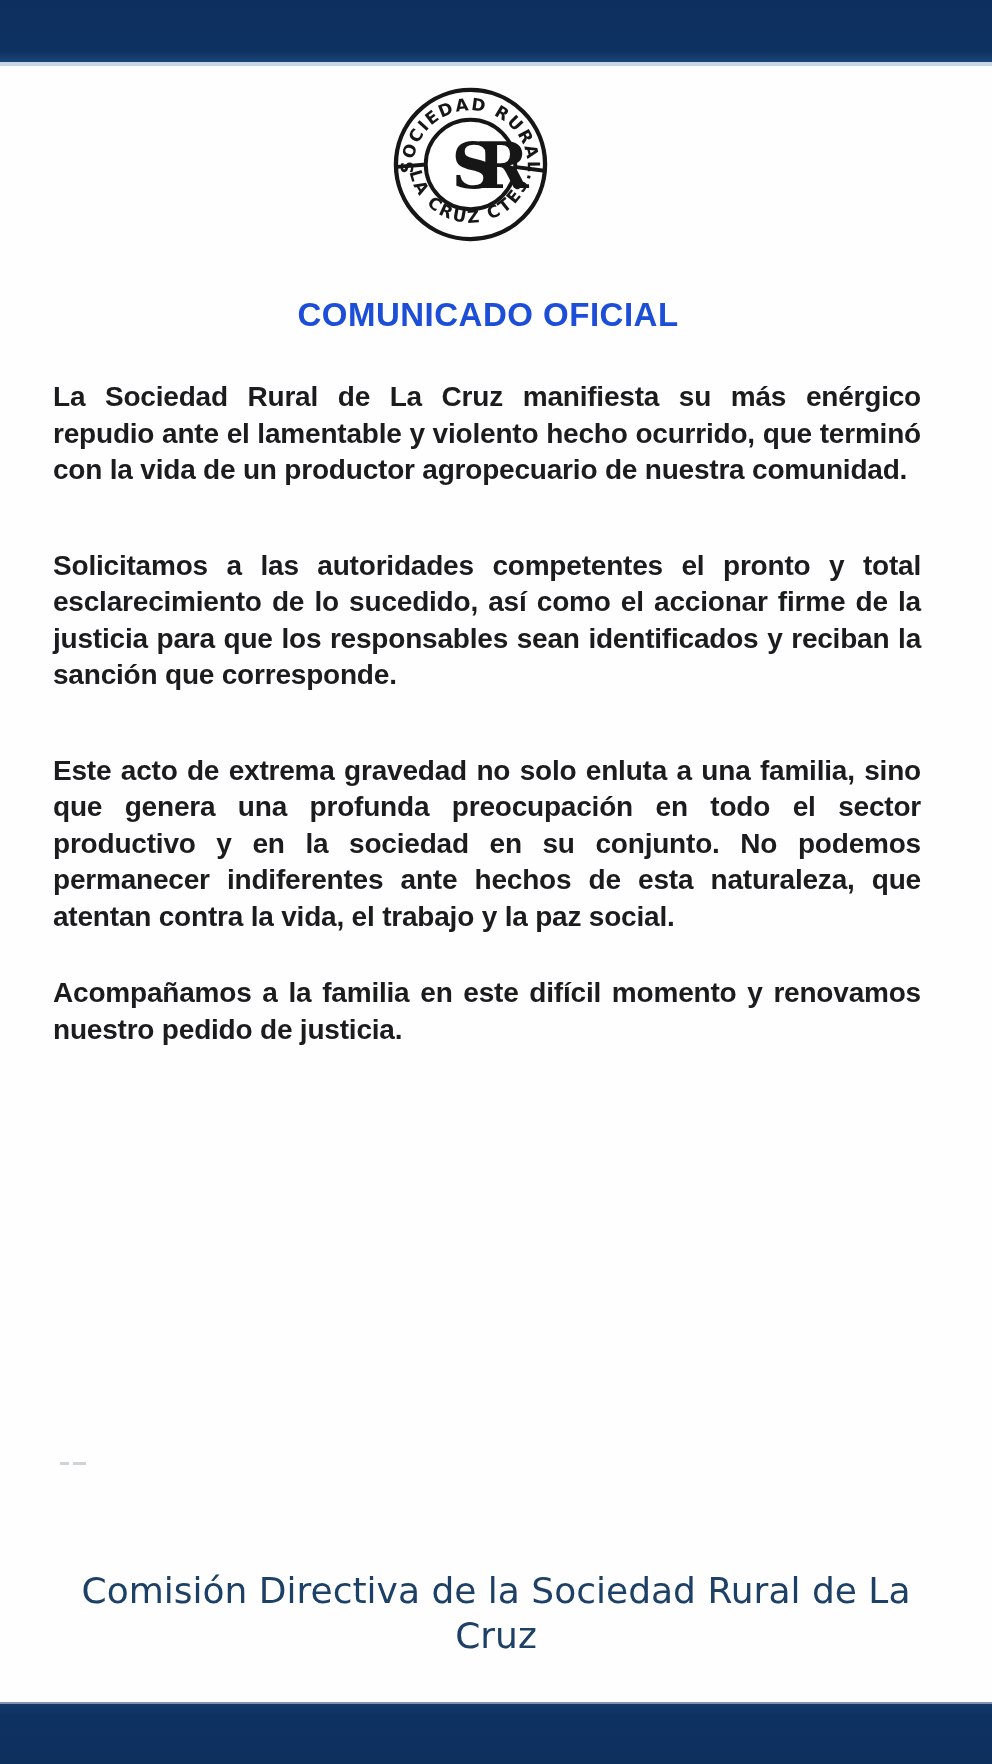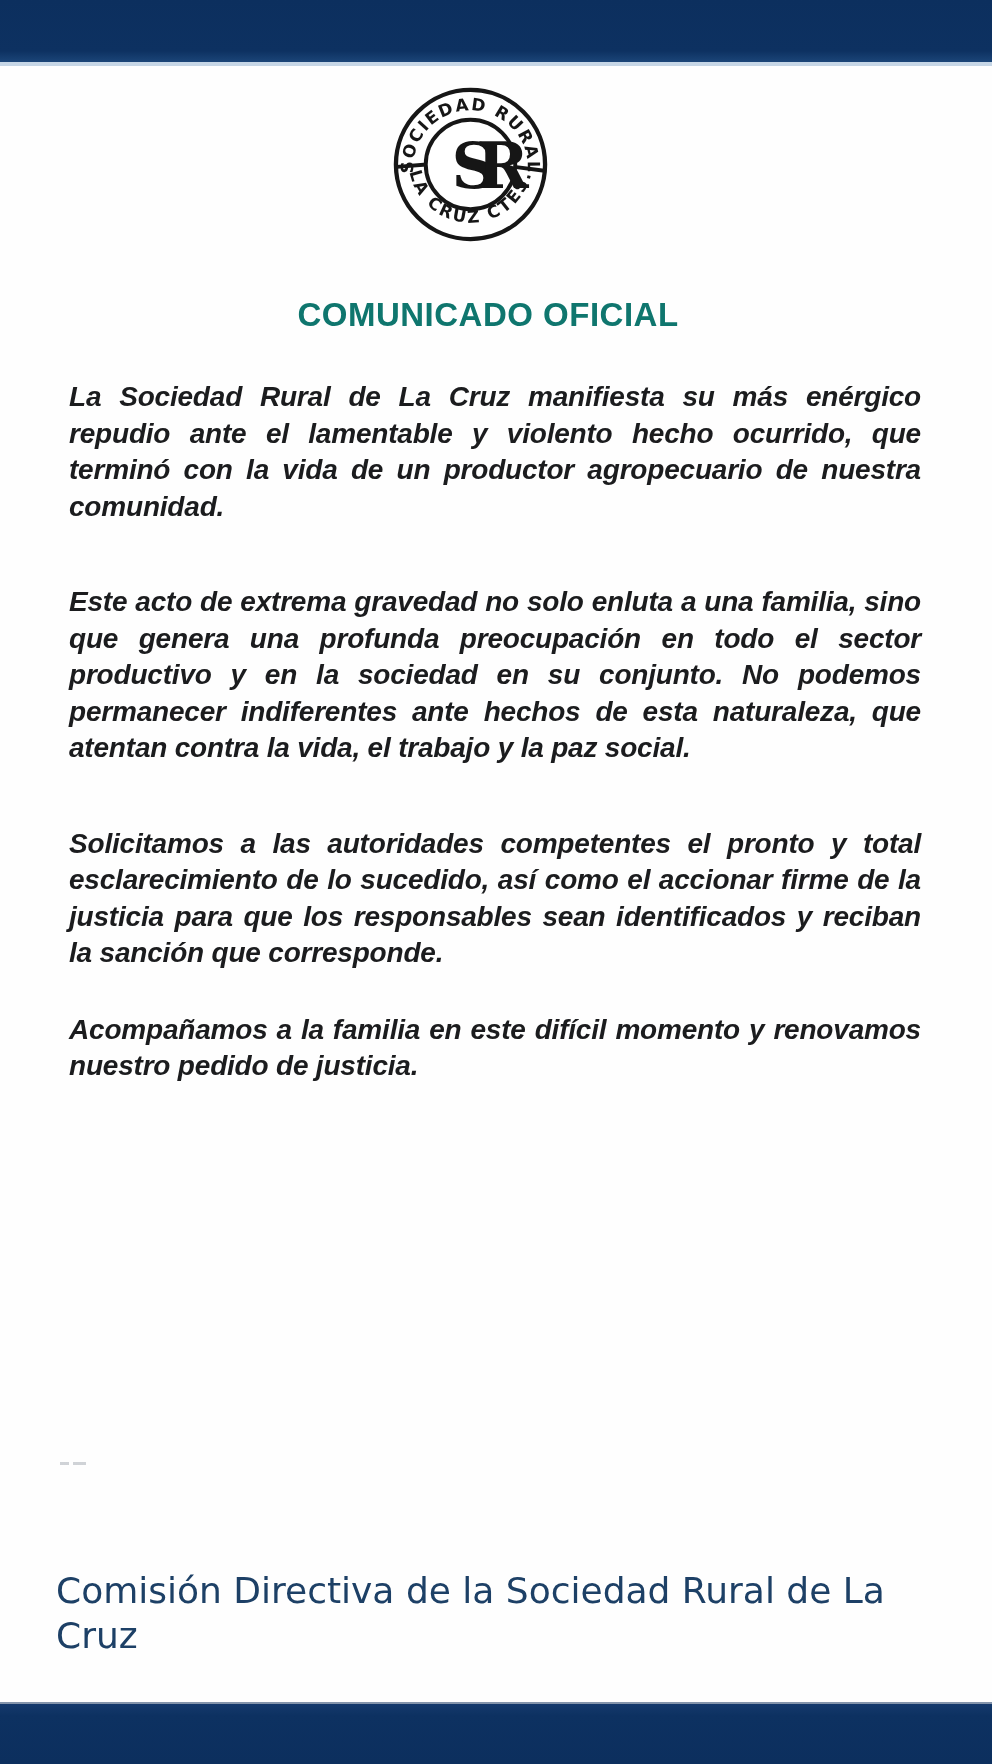--- a/index.html
+++ b/index.html
@@ -60,27 +60,27 @@
 
   
   .title {
     position: absolute;
     top: 296px; left: 0; right: 16px;
     margin: 0;
     text-align: center;
     font-size: 33px;
     font-weight: bold;
     letter-spacing: 0.5px;
-    color: #0f766e;
+    color: #1d4ed8;
   }
 
   
   .content {
     position: absolute;
-    top: 379px; left: 69px; right: 71px; font-style: italic;
+    top: 379px; left: 53px; right: 71px;
   }
   .content p {
     margin: 0;
     font-size: 28px;
     line-height: 36.5px;
     font-weight: bold;
     letter-spacing: -0.2px;
     color: #1b1c1e;
     text-align: justify;
   }
@@ -93,20 +93,21 @@
     top: 1462px; left: 60px;
     width: 26px; height: 3px;
     background: linear-gradient(90deg, #c4c8cd 0 35%, transparent 35% 50%, #c4c8cd 50% 100%);
     opacity: 0.8;
   }
 
   
   .signature {
     position: absolute;
     top: 1568px; left: 56px; right: 56px;
+    text-align: center;
     font-family: "DejaVu Sans", sans-serif;
     font-size: 36px;
     line-height: 45px;
     color: #1d4066;
   }
 </style>
 </head>
 <body>
 
 <div class="page">
@@ -128,22 +129,22 @@
         <textPath href="#arcBottom" startOffset="50%">LA CRUZ CTES.</textPath>
       </text>
       <text class="monogram" x="112" y="130">SR</text>
     </svg>
   </div>
 
   <h1 class="title">COMUNICADO OFICIAL</h1>
 
   <div class="content">
     <p>La Sociedad Rural de La Cruz manifiesta su más enérgico repudio ante el lamentable y violento hecho ocurrido, que terminó con la vida de un productor agropecuario de nuestra comunidad.</p>
+    <p>Solicitamos a las autoridades competentes el pronto y total esclarecimiento de lo sucedido, así como el accionar firme de la justicia para que los responsables sean identificados y reciban la sanción que corresponde.</p>
     <p>Este acto de extrema gravedad no solo enluta a una familia, sino que genera una profunda preocupación en todo el sector productivo y en la sociedad en su conjunto. No podemos permanecer indiferentes ante hechos de esta naturaleza, que atentan contra la vida, el trabajo y la paz social.</p>
-    <p>Solicitamos a las autoridades competentes el pronto y total esclarecimiento de lo sucedido, así como el accionar firme de la justicia para que los responsables sean identificados y reciban la sanción que corresponde.</p>
     <p>Acompañamos a la familia en este difícil momento y renovamos nuestro pedido de justicia.</p>
   </div>
 
   <div class="faint-mark"></div>
 
   <div class="signature">Comisión Directiva de la Sociedad Rural de La Cruz</div>
 
   <div class="bottom-bar"></div>
 
 </div>

